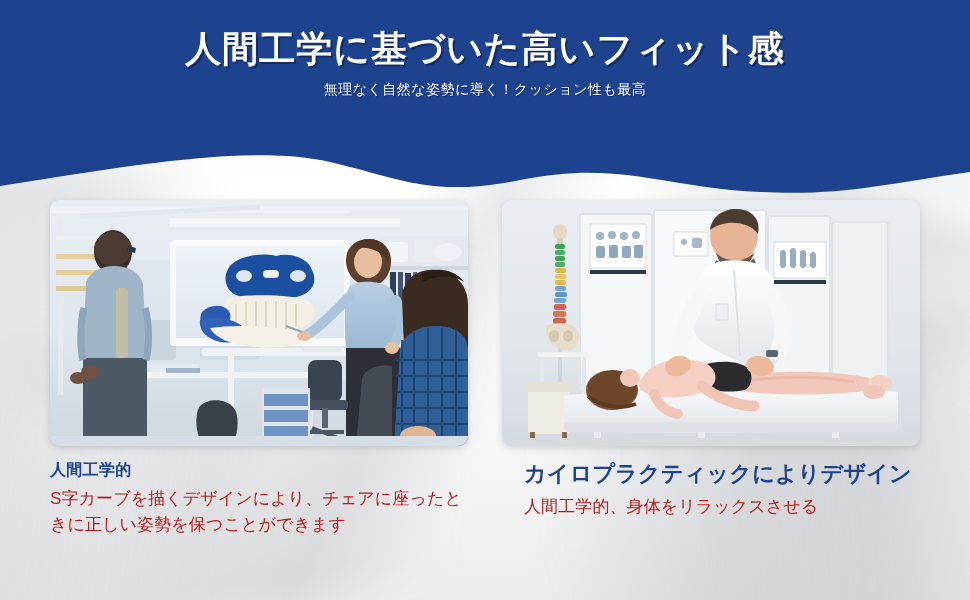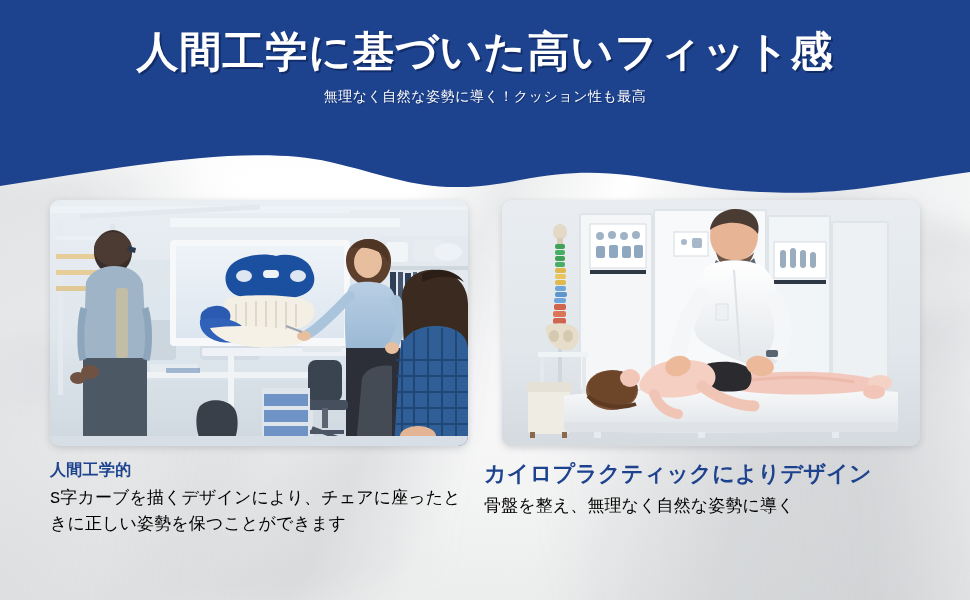--- a/index.html
+++ b/index.html
@@ -88,21 +88,21 @@
     position: absolute;
     left: 0; top: 0;
     width: 970px;
     text-align: center;
     pointer-events: none;
   }
   .title {
     margin: 0;
     padding-top: 28px;
     color: #ffffff;
-    font-size: 42px;
+    font-size: 36px;
     font-weight: bold;
     letter-spacing: 1px;
     line-height: 1.15;
     text-shadow: 2px 2px 0 rgba(10,28,72,0.55);
     white-space: nowrap;
   }
   .subtitle {
     margin: 0;
     padding-top: 12px;
     color: #ffffff;
@@ -140,40 +140,39 @@
     left: 0;
     top: 460px;
     width: 970px;
     height: 140px;
   }
   .caption {
     position: absolute;
     top: 0;
   }
   .caption.left  { left: 50px;  width: 430px; }
-  .caption.right { left: 484px; width: 440px; }
+  .caption.right { left: 524px; width: 440px; }
 
   .cap-heading {
     margin: 0;
     color: #1d428e;
     font-size: 16px;
     font-weight: bold;
     letter-spacing: 0.3px;
     line-height: 1.25;
     white-space: nowrap;
   }
   .caption.right .cap-heading { font-size: 22px; }
   .cap-body {
     margin: 6px 0 0 0;
-    color: #000000;
+    color: #b91c1c;
     font-size: 17px;
     font-weight: normal;
     line-height: 1.55;
     letter-spacing: 0.1px;
-    font-family: Liberation Mono, monospace;
   }
   .caption.left .cap-body { width: 418px; }
 </style>
 </head>
 <body>
 
 <div class="banner">
 
   <div class="bg-lower"></div>
   <div class="bg-streak streak-a"></div>
@@ -481,17 +480,17 @@
 
   </div>
 
   <div class="captions">
     <div class="caption left">
       <h2 class="cap-heading">人間工学的</h2>
       <p class="cap-body">S字カーブを描くデザインにより、チェアに座ったときに正しい姿勢を保つことができます</p>
     </div>
     <div class="caption right">
       <h2 class="cap-heading">カイロプラクティックによりデザイン</h2>
-      <p class="cap-body">骨盤を整え、無理なく自然な姿勢に導く</p>
+      <p class="cap-body">人間工学的、身体をリラックスさせる</p>
     </div>
   </div>
 
 </div>
 
 </body></html>

